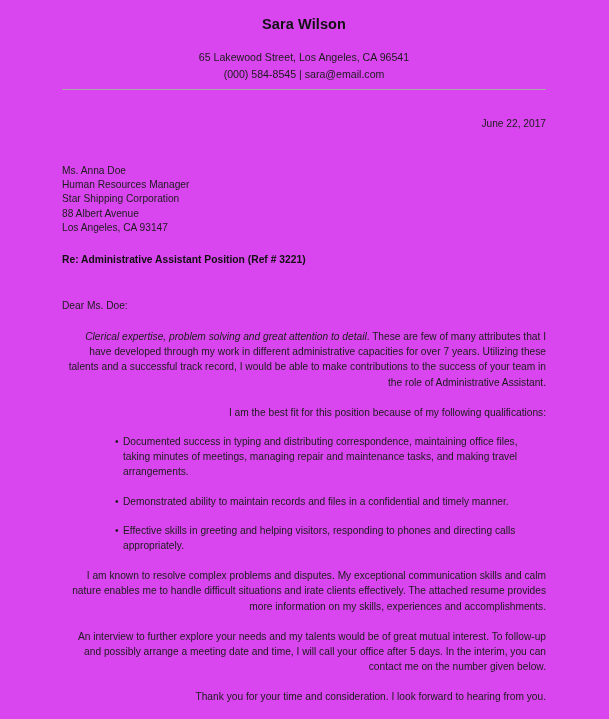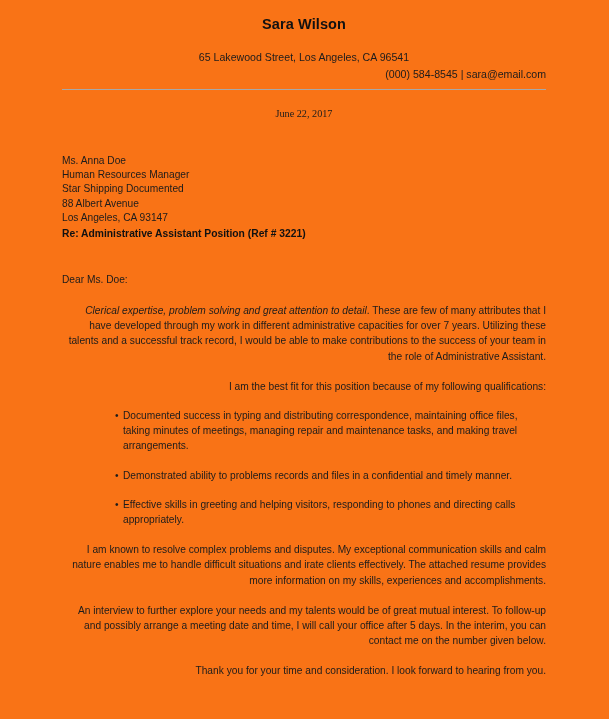--- a/index.html
+++ b/index.html
@@ -12,21 +12,21 @@
     background: #fcfcfc;
     font-family: "Liberation Sans", sans-serif;
     color: #1c1c1c;
     overflow: hidden;
   }
 
   .page {
     position: relative;
     width: 609px;
     height: 719px;
-    background: #f97316;
+    background: #d946ef;
     box-sizing: border-box;
   }
 
   .letter {
     position: absolute;
     left: 62px;
     top: 0;
     width: 484px;
   }
 
@@ -46,54 +46,52 @@
     font-size: 10.6px;
     line-height: 16px;
     color: #1c1c1c;
     margin-top: 15px;
   }
   .sender-contact {
     font-size: 10.6px;
     line-height: 16px;
     color: #1c1c1c;
     margin-top: 1px;
-    text-align: right;
   }
   .divider {
     margin-top: 7px;
     border: 0;
     border-top: 1px solid #a8a8a8;
     width: 100%;
     height: 0;
   }
 
   
   .date-line {
-    text-align: center;
-    font-size: 10.2px;
-    line-height: 14px;
-    margin-top: 17px;
-    color: #1c1c1c;
-    font-family: Liberation Serif, serif;
+    text-align: right;
+    font-size: 10.2px;
+    line-height: 14px;
+    margin-top: 27px;
+    color: #1c1c1c;
   }
 
   
   .recipient {
     margin-top: 33px;
     font-size: 10.2px;
     line-height: 14.2px;
     color: #1c1c1c;
   }
   .recipient div {
     white-space: nowrap;
   }
 
   
   .subject {
-    margin-top: 2px;
+    margin-top: 18px;
     font-size: 10.3px;
     font-weight: bold;
     line-height: 14px;
     color: #111111;
   }
 
   
   .salutation {
     margin-top: 32px;
     font-size: 10.2px;
@@ -158,21 +156,21 @@
       <div class="sender-contact">(000) 584-8545 | sara@email.com</div>
     </div>
 
     <hr class="divider">
 
     <div class="date-line">June 22, 2017</div>
 
     <div class="recipient">
       <div>Ms. Anna Doe</div>
       <div>Human Resources Manager</div>
-      <div>Star Shipping Documented</div>
+      <div>Star Shipping Corporation</div>
       <div>88 Albert Avenue</div>
       <div>Los Angeles, CA 93147</div>
     </div>
 
     <div class="subject">Re: Administrative Assistant Position (Ref # 3221)</div>
 
     <div class="salutation">Dear Ms. Doe:</div>
 
     <div class="para lead">
       <span class="italic-lead">Clerical expertise, problem solving and great attention to detail</span><span>. These are few of many attributes that I have developed through my work in different administrative capacities for over 7 years. Utilizing these talents and a successful track record, I would be able to make contributions to the success of your team in the role of Administrative Assistant.</span>
@@ -180,21 +178,21 @@
 
     <div class="para">I am the best fit for this position because of my following qualifications:</div>
 
     <div class="bullets">
       <div class="bullet">
         <span class="dot">•</span>
         <span>Documented success in typing and distributing correspondence, maintaining office files, taking minutes of meetings, managing repair and maintenance tasks, and making travel arrangements.</span>
       </div>
       <div class="bullet">
         <span class="dot">•</span>
-        <span>Demonstrated ability to problems records and files in a confidential and timely manner.</span>
+        <span>Demonstrated ability to maintain records and files in a confidential and timely manner.</span>
       </div>
       <div class="bullet">
         <span class="dot">•</span>
         <span>Effective skills in greeting and helping visitors, responding to phones and directing calls appropriately.</span>
       </div>
     </div>
 
     <div class="para">I am known to resolve complex problems and disputes. My exceptional communication skills and calm nature enables me to handle difficult situations and irate clients effectively. The attached resume provides more information on my skills, experiences and accomplishments.</div>
 
     <div class="para">An interview to further explore your needs and my talents would be of great mutual interest. To follow-up and possibly arrange a meeting date and time, I will call your office after 5 days. In the interim, you can contact me on the number given below.</div>

